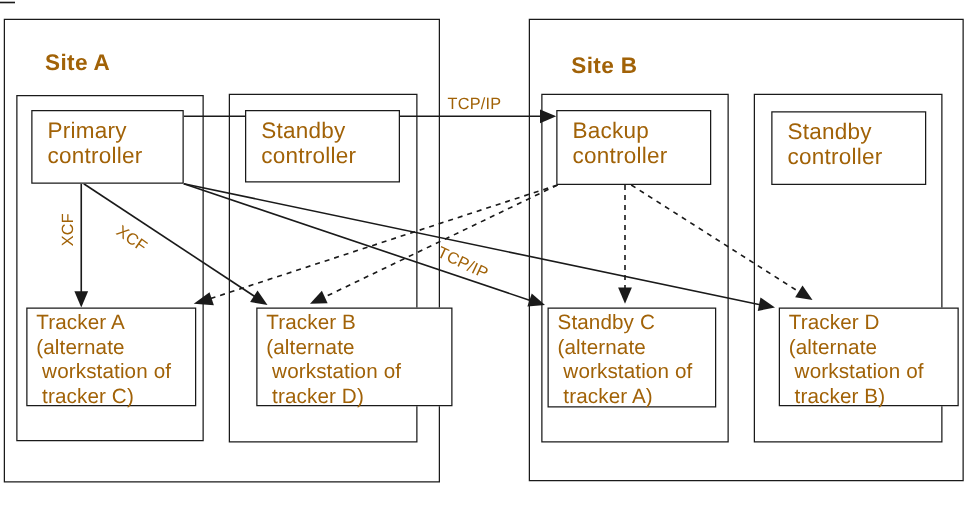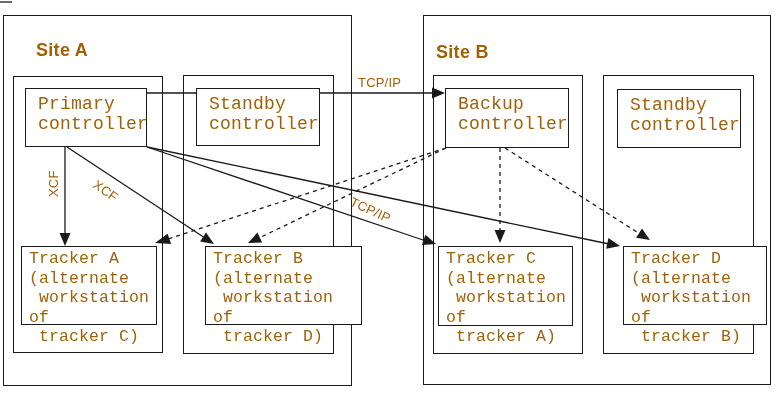--- a/index.html
+++ b/index.html
@@ -2,21 +2,21 @@
 <html><head>
 <meta charset="utf-8">
 <style>
   html,body{margin:0;padding:0;background:#ffffff;}
   .diagram{
     position:relative;width:776px;height:418px;background:#ffffff;overflow:hidden;
     font-family:"Liberation Sans", sans-serif;color:#a16207;
   }
   .abs{position:absolute;box-sizing:border-box;}
   .frame{border:1.5px solid #1a1a1a;background:transparent;}
-  .node{border:1.5px solid #1a1a1a;background:#ffffff;z-index:3;font-family:Liberation Mono, monospace;}
+  .node{border:1.5px solid #1a1a1a;background:#ffffff;z-index:3;}
   .node-label{
     white-space:pre-wrap;font-size:18px;line-height:20px;
     padding:5px 0 0 12px;letter-spacing:0.2px;
   }
   .tracker-label{
     white-space:pre-wrap;font-size:16.5px;line-height:19.5px;
     padding:2px 0 0 7px;letter-spacing:0.1px;
   }
   .site-title{font-size:18px;font-weight:bold;z-index:2;letter-spacing:0.3px;}
   .conn-label{font-size:13px;z-index:4;white-space:nowrap;letter-spacing:0.2px;}
@@ -30,21 +30,21 @@
 
   <div class="abs frame" style="left:3px;top:15px;width:349px;height:371px;"></div>
   <div class="abs frame" style="left:423px;top:15px;width:348px;height:370px;"></div>
 
   <div class="abs frame" style="left:13px;top:76px;width:150px;height:277px;"></div>
   <div class="abs frame" style="left:183px;top:75px;width:151px;height:279px;"></div>
   <div class="abs frame" style="left:433px;top:75px;width:150px;height:279px;"></div>
   <div class="abs frame" style="left:603px;top:75px;width:151px;height:279px;"></div>
 
   <div class="abs site-title" style="left:36px;top:40px;">Site A</div>
-  <div class="abs site-title" style="left:436px;top:42px;">Site B</div>
+  <div class="abs site-title" style="left:457px;top:42px;">Site B</div>
 
   <svg class="wires" width="776" height="418" viewBox="0 0 776 418">
     <g stroke="#1a1a1a" stroke-width="1.3" fill="none">
 
       <line x1="0" y1="2" x2="12" y2="2"></line>
 
       <line x1="147" y1="93" x2="434" y2="93"></line>
 
       <line x1="65" y1="147" x2="65" y2="235"></line>
 
@@ -87,21 +87,21 @@
 controller</div>
 
   <div class="abs node tracker-label" style="left:21px;top:246px;width:136px;height:79px;">Tracker A
 (alternate
  workstation of
  tracker C)</div>
   <div class="abs node tracker-label" style="left:205px;top:246px;width:157px;height:79px;">Tracker B
 (alternate
  workstation of
  tracker D)</div>
-  <div class="abs node tracker-label" style="left:438px;top:246px;width:135px;height:80px;">Tracker C
+  <div class="abs node tracker-label" style="left:438px;top:246px;width:135px;height:80px;">Standby C
 (alternate
  workstation of
  tracker A)</div>
   <div class="abs node tracker-label" style="left:623px;top:246px;width:144px;height:79px;">Tracker D
 (alternate
  workstation of
  tracker B)</div>
 
   <div class="abs conn-label" style="left:358px;top:75px;">TCP/IP</div>
   <div class="abs conn-label rot" style="left:354px;top:194px;transform:rotate(25deg);">TCP/IP</div>

